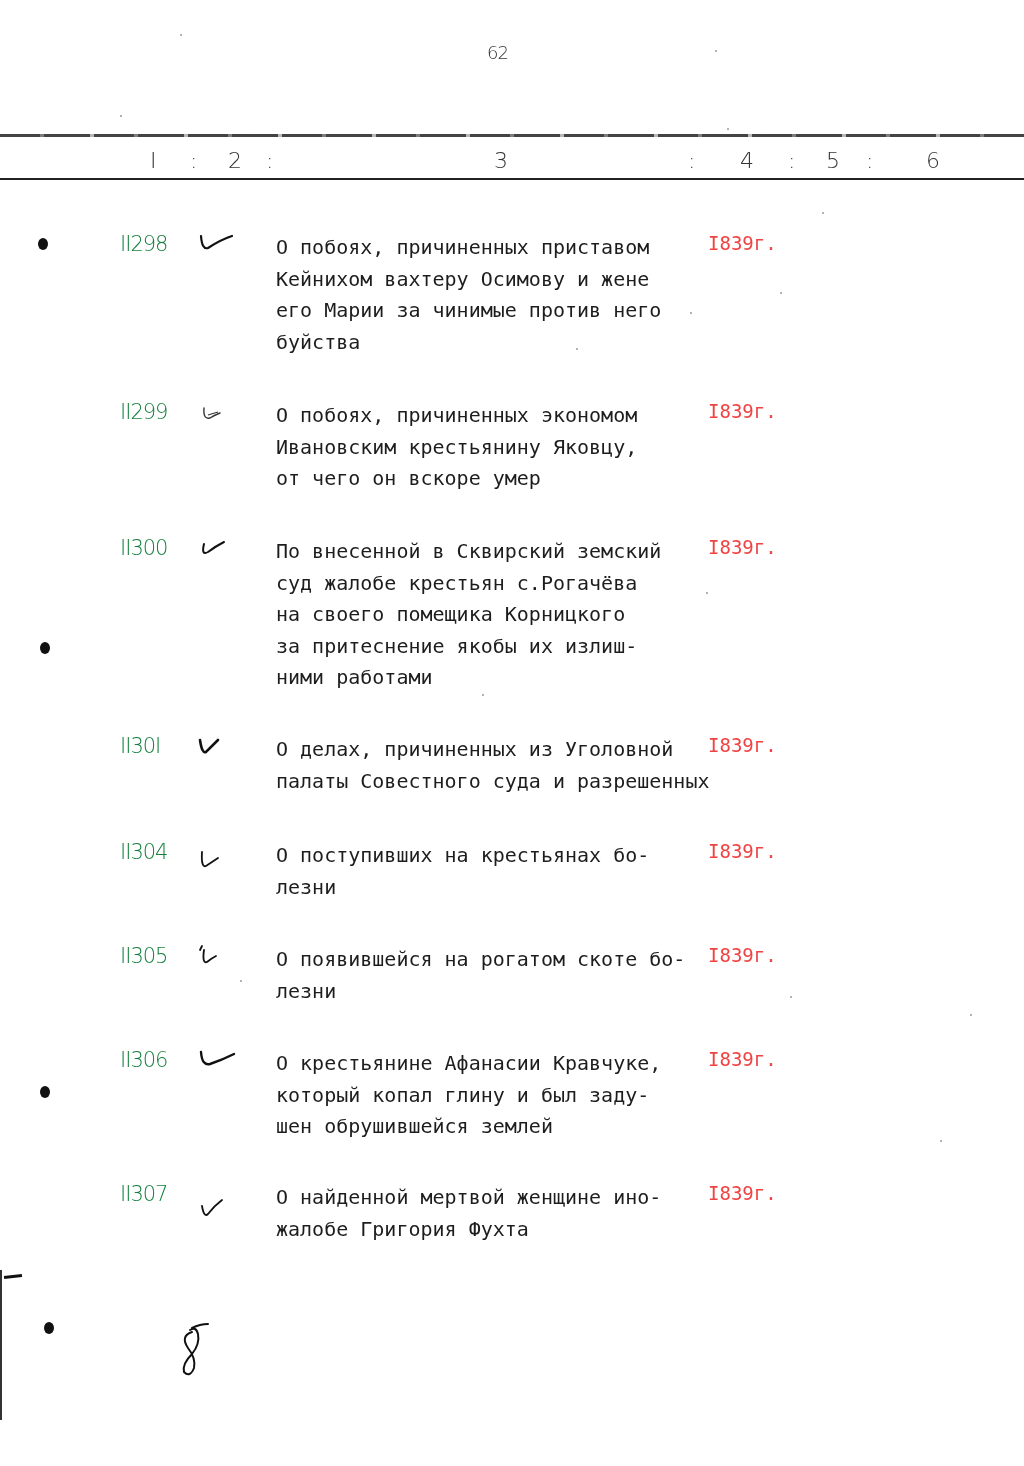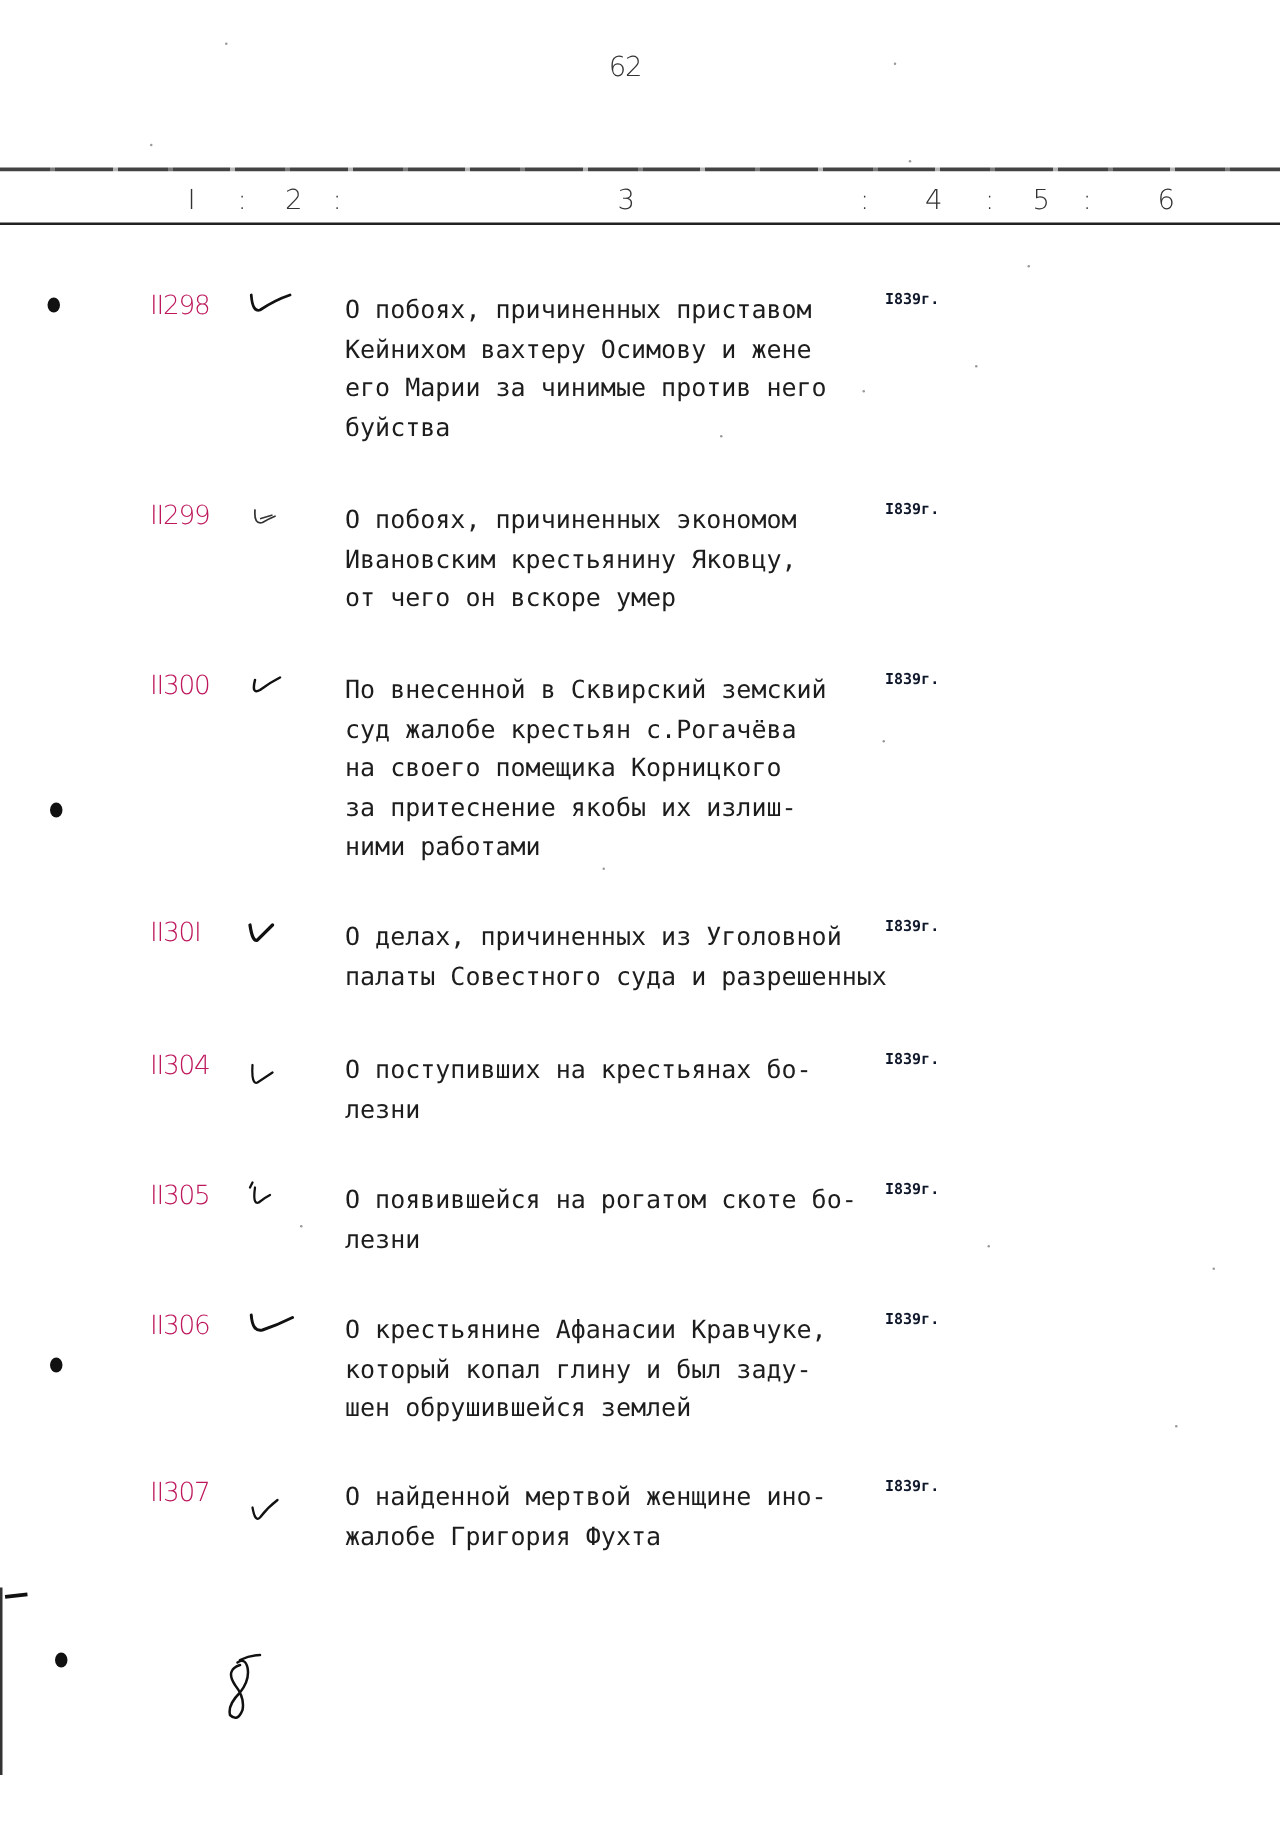--- a/index.html
+++ b/index.html
@@ -1,51 +1,50 @@
 <!DOCTYPE html>
 <html><head>
   <meta charset="utf-8">
   <style>
     html, body { margin: 0; padding: 0; }
     body {
       width: 1024px; height: 1466px; background: #ffffff; position: relative; overflow: hidden;
       font-family: "DejaVu Sans Mono", "Liberation Mono", monospace; color: #1a1a1a;
     }
     .page-number {
-      position: absolute; left: 487px; top: 42px; font-size: 22px; color: #333;
+      position: absolute; left: 487px; top: 42px; font-size: 18px; color: #333;
       font-family: "DejaVu Sans", sans-serif; font-weight: 300; letter-spacing: -1px;
     }
     .rule-top {
       position: absolute; left: 0; top: 134px; width: 1024px; height: 3px;
       background: repeating-linear-gradient(90deg, #222 0 40px, #666 40px 44px, #222 44px 90px, #aaa 90px 94px);
       opacity: 0.85;
     }
     .rule-bottom {
       position: absolute; left: 0; top: 178px; width: 1024px; height: 2px; background: #222;
     }
     .col-head {
       position: absolute; top: 148px; font-size: 22px; color: #333;
       font-family: "DejaVu Sans", sans-serif; font-weight: 300;
     }
     .entry { position: absolute; left: 0; width: 1024px; }
     .entry .num {
-      position: absolute; left: 120px; top: 0; font-size: 21px; letter-spacing: -1px; color: #be185d;
+      position: absolute; left: 120px; top: 0; font-size: 21px; letter-spacing: -1px; color: #15803d;
       font-family: "DejaVu Sans", sans-serif; font-weight: 300; text-align: right;
     }
     .entry .check {
       position: absolute; left: 198px; top: 0; width: 38px; height: 22px;
     }
     .entry .desc {
       position: absolute; left: 276px; top: 0; width: 430px; font-size: 20px; line-height: 31.5px;
       white-space: pre; color: #1d1d1d;
     }
     .entry .year {
-      position: absolute; left: 708px; top: 0; font-size: 12px; color: #0f172a;
+      position: absolute; left: 708px; top: 0; font-size: 19px; color: #ef4444;
       font-family: "DejaVu Sans Mono", monospace;
-      font-weight: bold;
     }
     .dot {
       position: absolute; width: 10px; height: 12px; border-radius: 50%; background: #111;
     }
     .margin-dash { position: absolute; left: 4px; top: 1275px; width: 18px; height: 3px; background: #111; transform: rotate(-6deg); }
     .margin-edge { position: absolute; left: 0; top: 1270px; width: 2px; height: 150px; background: #333; }
     .handwritten { position: absolute; left: 180px; top: 1322px; width: 34px; height: 60px; }
     .speck { position: absolute; width: 2px; height: 2px; background: #999; border-radius: 50%; }
   </style>
 </head>

